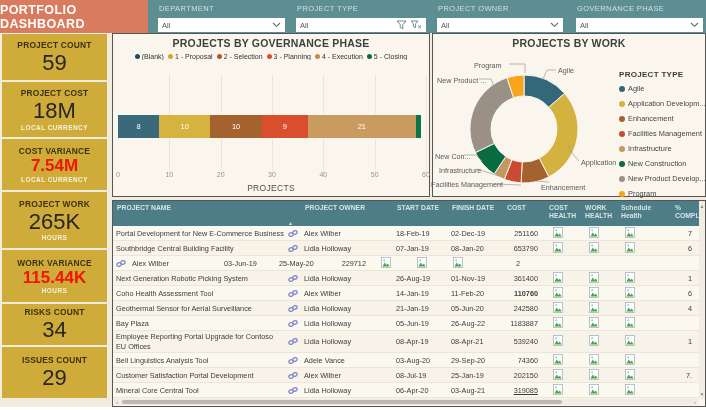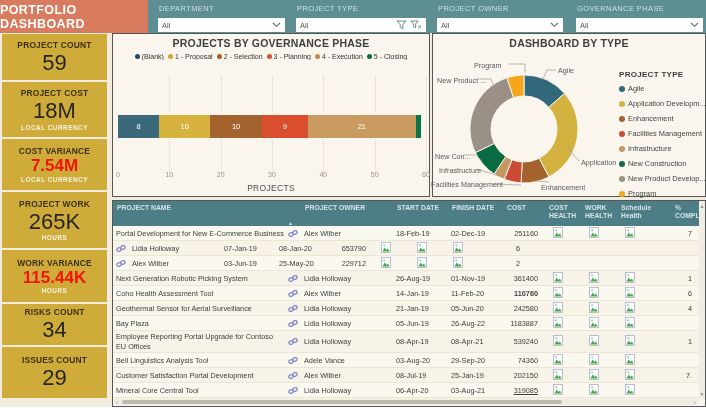--- a/index.html
+++ b/index.html
@@ -214,21 +214,21 @@
           <div class="bar-seg" style="width: 107.8px; background: rgb(201, 155, 97);">
             <div>21</div>
           </div>
           <div class="bar-seg" style="width: 5.13333px; background: rgb(10, 118, 71);"></div>
         </div>
       </div>
     <div class="xlabel">PROJECTS</div>
   </div>
 
   <div class="panel" id="donutPanel" style="left:432px;top:33px;width:274px;height:164px;">
-    <div class="chart-title">DASHBOARD BY TYPE</div>
+    <div class="chart-title">PROJECTS BY WORK</div>
     <div id="donutWrap">
         <svg class="donut-svg" width="274" height="164">
           <path d="M91.0 41.0 A54 54 0 0 1 131.6 59.4 L115.8 73.3 A33 33 0 0 0 91.0 62.0 Z" fill="#33687b" stroke="#faf6ed" stroke-width="1"></path>
           <path d="M131.6 59.4 A54 54 0 0 1 115.9 142.9 L106.2 124.3 A33 33 0 0 0 115.8 73.3 Z" fill="#d4b23f" stroke="#faf6ed" stroke-width="1"></path>
           <path d="M115.9 142.9 A54 54 0 0 1 88.1 148.9 L89.2 128.0 A33 33 0 0 0 106.2 124.3 Z" fill="#a4622f" stroke="#faf6ed" stroke-width="1"></path>
           <path d="M88.1 148.9 A54 54 0 0 1 71.3 145.3 L79.0 125.7 A33 33 0 0 0 89.2 128.0 Z" fill="#cc4a31" stroke="#faf6ed" stroke-width="1"></path>
           <path d="M71.3 145.3 A54 54 0 0 1 61.1 140.0 L72.8 122.5 A33 33 0 0 0 79.0 125.7 Z" fill="#c4985e" stroke="#faf6ed" stroke-width="1"></path>
           <path d="M61.1 140.0 A54 54 0 0 1 42.4 118.6 L61.3 109.4 A33 33 0 0 0 72.8 122.5 Z" fill="#086b41" stroke="#faf6ed" stroke-width="1"></path>
           <path d="M42.4 118.6 A54 54 0 0 1 74.0 43.7 L80.6 63.7 A33 33 0 0 0 61.3 109.4 Z" fill="#9a9086" stroke="#faf6ed" stroke-width="1"></path>
           <path d="M74.0 43.7 A54 54 0 0 1 91.0 41.0 L91.0 62.0 A33 33 0 0 0 80.6 63.7 Z" fill="#f7a61c" stroke="#faf6ed" stroke-width="1"></path>
@@ -339,20 +339,21 @@
             <span><svg width="11" height="11" viewBox="0 0 11 11">
                 <rect x="0.5" y="0.5" width="9" height="10" fill="#fdfdfd" stroke="#a8b4bc" stroke-width="0.8"></rect>
                 <path d="M1.4 9.6 L3.8 5.6 L5.4 8 L6.9 6.4 L8.6 9.6 Z" fill="#45a84b"></path>
                 <circle cx="3.1" cy="3.3" r="1" fill="#93c8e8"></circle>
                 <path d="M9.5 8.2 L10.6 9.4 L9.5 10.4 Z" fill="#cfd8dc"></path>
               </svg></span>
           </div>
           <div class="td right" style="width: 28px;">7</div>
         </div>
         <div class="trow alt" style="height: 14px;">
+          <div class="td" style="width: 172px;">Southbridge Central Building Facility</div>
           <div class="td" style="width: 16px;">
             <svg width="11" height="9" viewBox="0 0 11 9">
               <g fill="none" stroke="#8087c9" stroke-width="1.4">
                 <ellipse cx="3.4" cy="5.6" rx="2.5" ry="1.9" transform="rotate(-25 3.4 5.6)"></ellipse>
                 <ellipse cx="7.6" cy="3.4" rx="2.5" ry="1.9" transform="rotate(-25 7.6 3.4)"></ellipse>
               </g>
             </svg>
           </div>
           <div class="td" style="width: 92px;">Lidia Holloway</div>
           <div class="td" style="width: 55px;">07-Jan-19</div>

